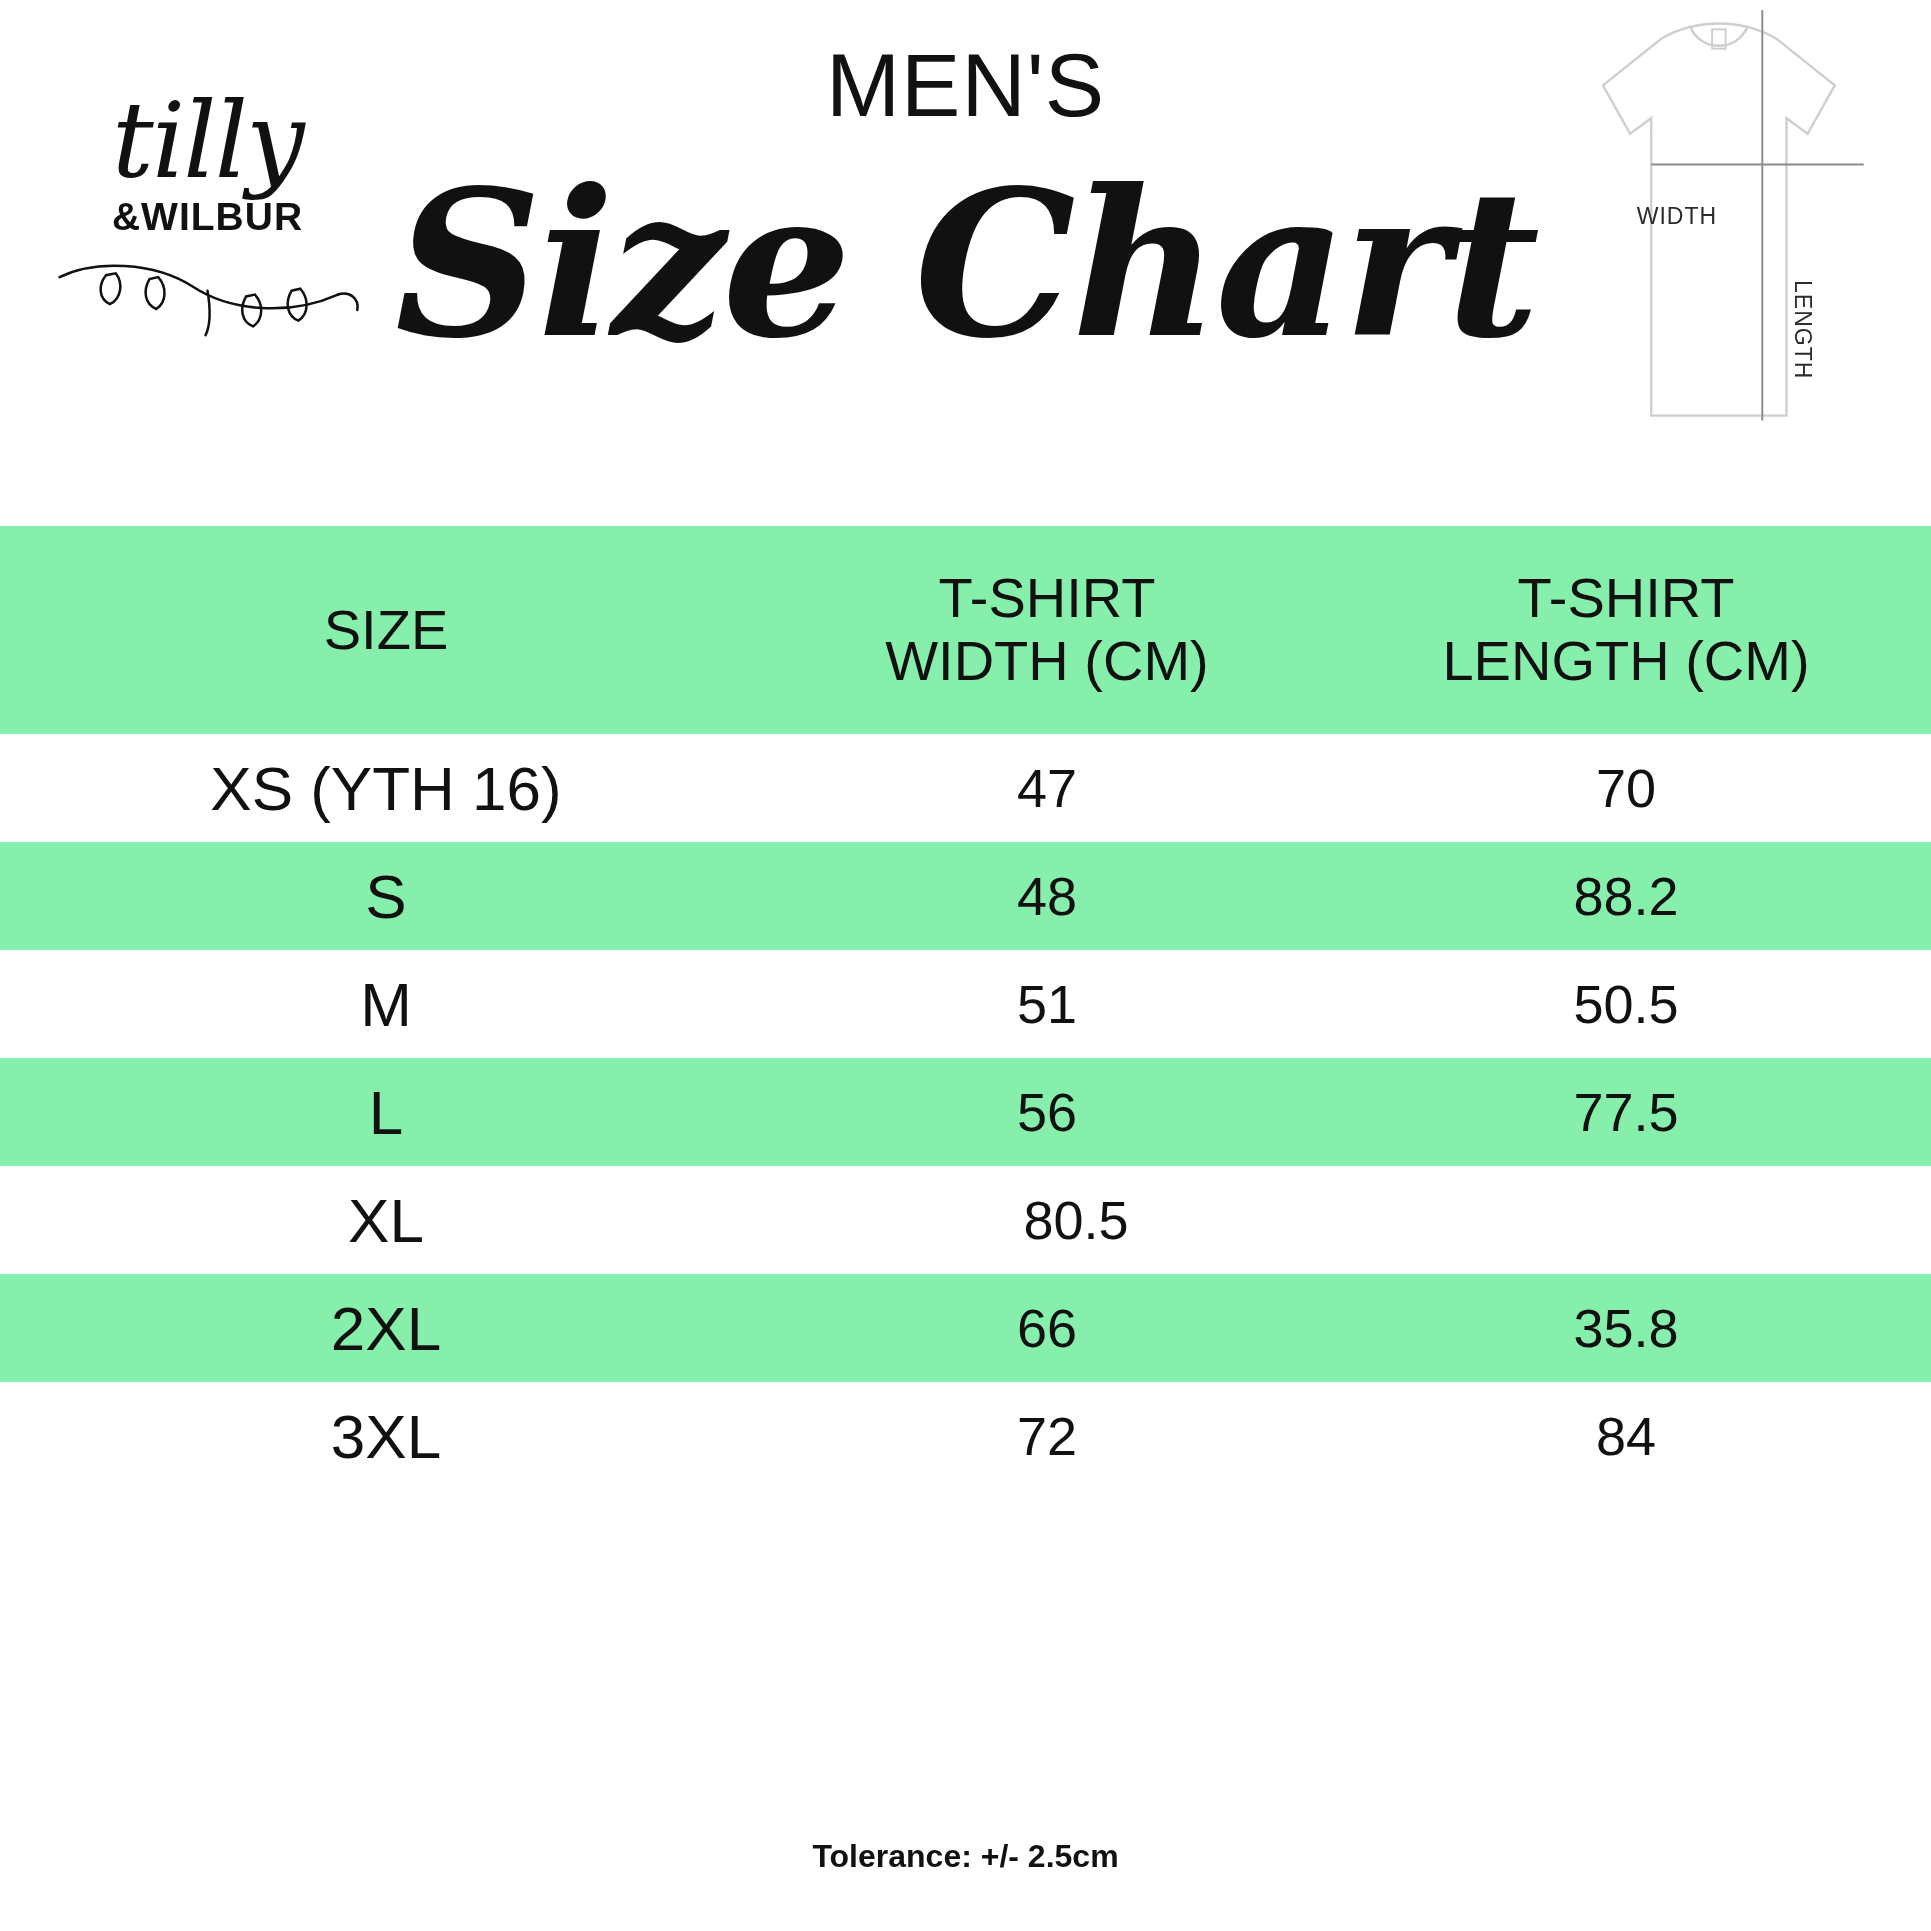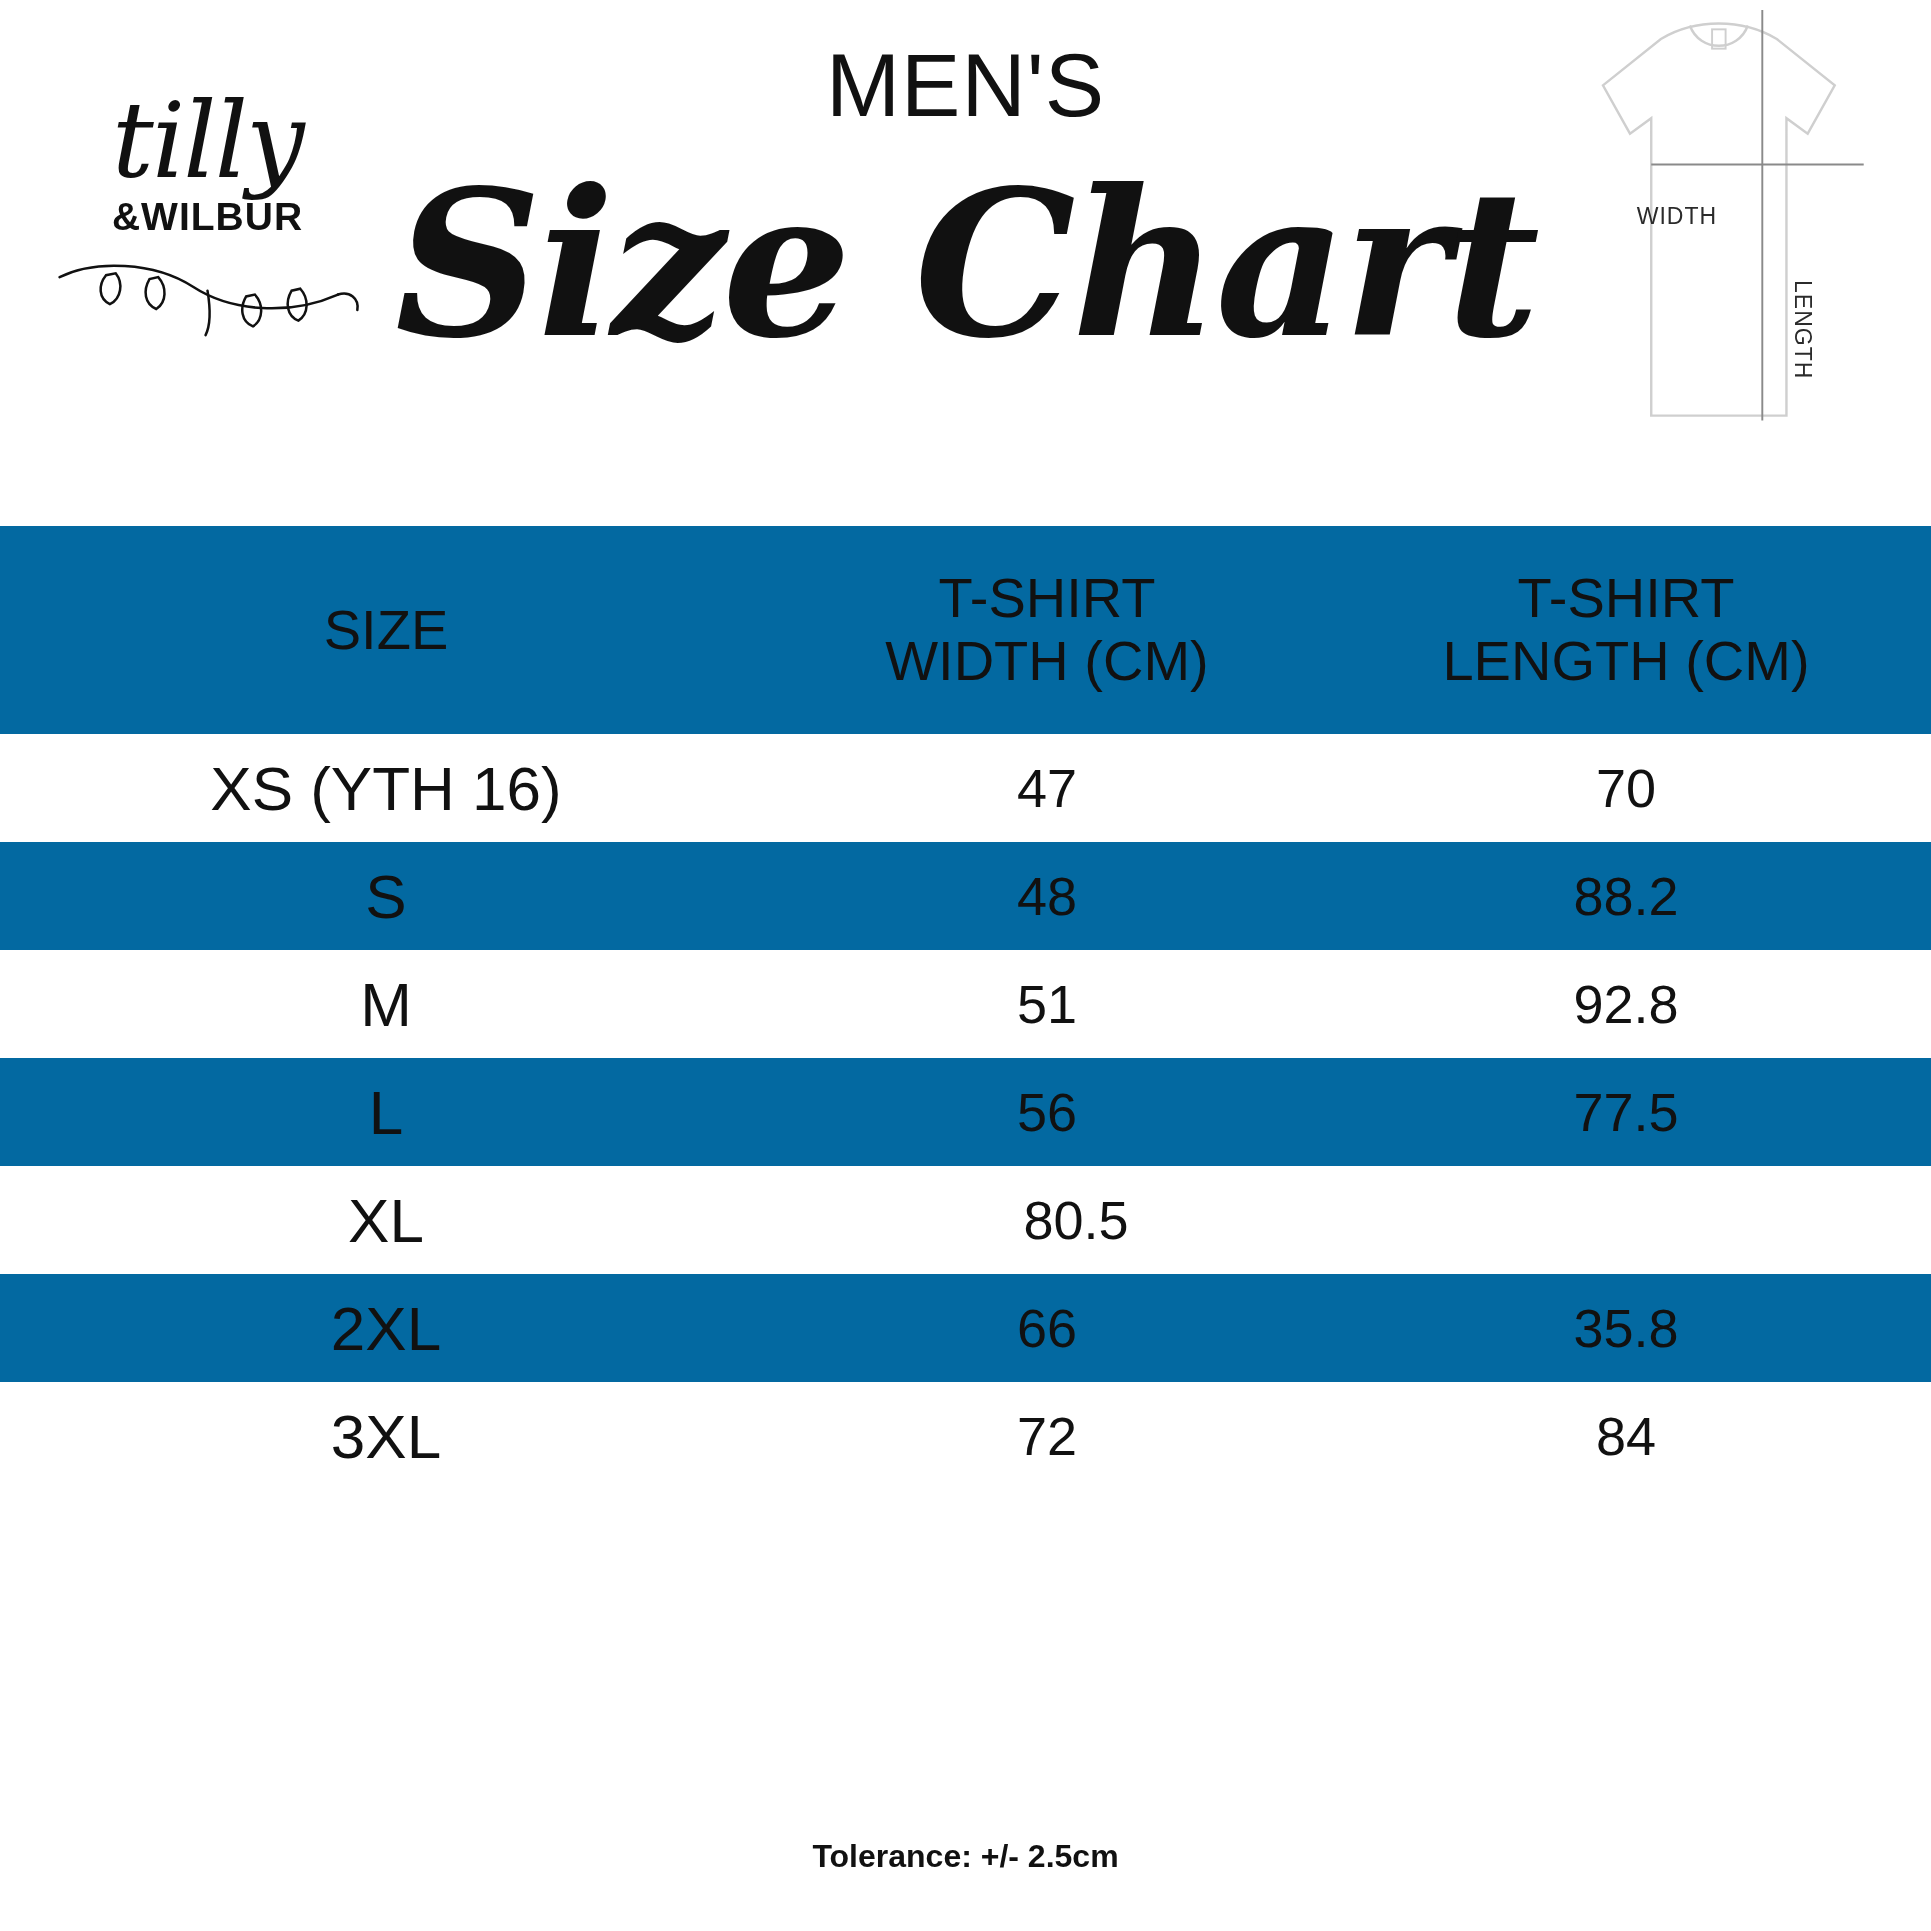--- a/index.html
+++ b/index.html
@@ -113,21 +113,21 @@
     position: absolute;
     left: 0;
     top: 526px;
     width: 1931px;
   }
   .row {
     display: flex;
     width: 1931px;
     align-items: center;
   }
-  .row.shaded { background: #0369a1; }
+  .row.shaded { background: #86efac; }
   .row.plain  { background: #ffffff; }
 
   .cell {
     text-align: center;
     font-family: "Liberation Sans", sans-serif;
     color: #111;
   }
   .col-size   { width: 772px; }
   .col-width  { width: 550px; }
   .col-length { width: 608px; }
@@ -227,21 +227,21 @@
 
   <div class="row shaded data-row">
     <div class="cell col-size">S</div>
     <div class="cell col-width">48</div>
     <div class="cell col-length">88.2</div>
   </div>
 
   <div class="row plain data-row">
     <div class="cell col-size">M</div>
     <div class="cell col-width">51</div>
-    <div class="cell col-length">92.8</div>
+    <div class="cell col-length">50.5</div>
   </div>
 
   <div class="row shaded data-row">
     <div class="cell col-size">L</div>
     <div class="cell col-width">56</div>
     <div class="cell col-length">77.5</div>
   </div>
 
   <div class="row plain data-row">
     <div class="cell col-size">XL</div>

